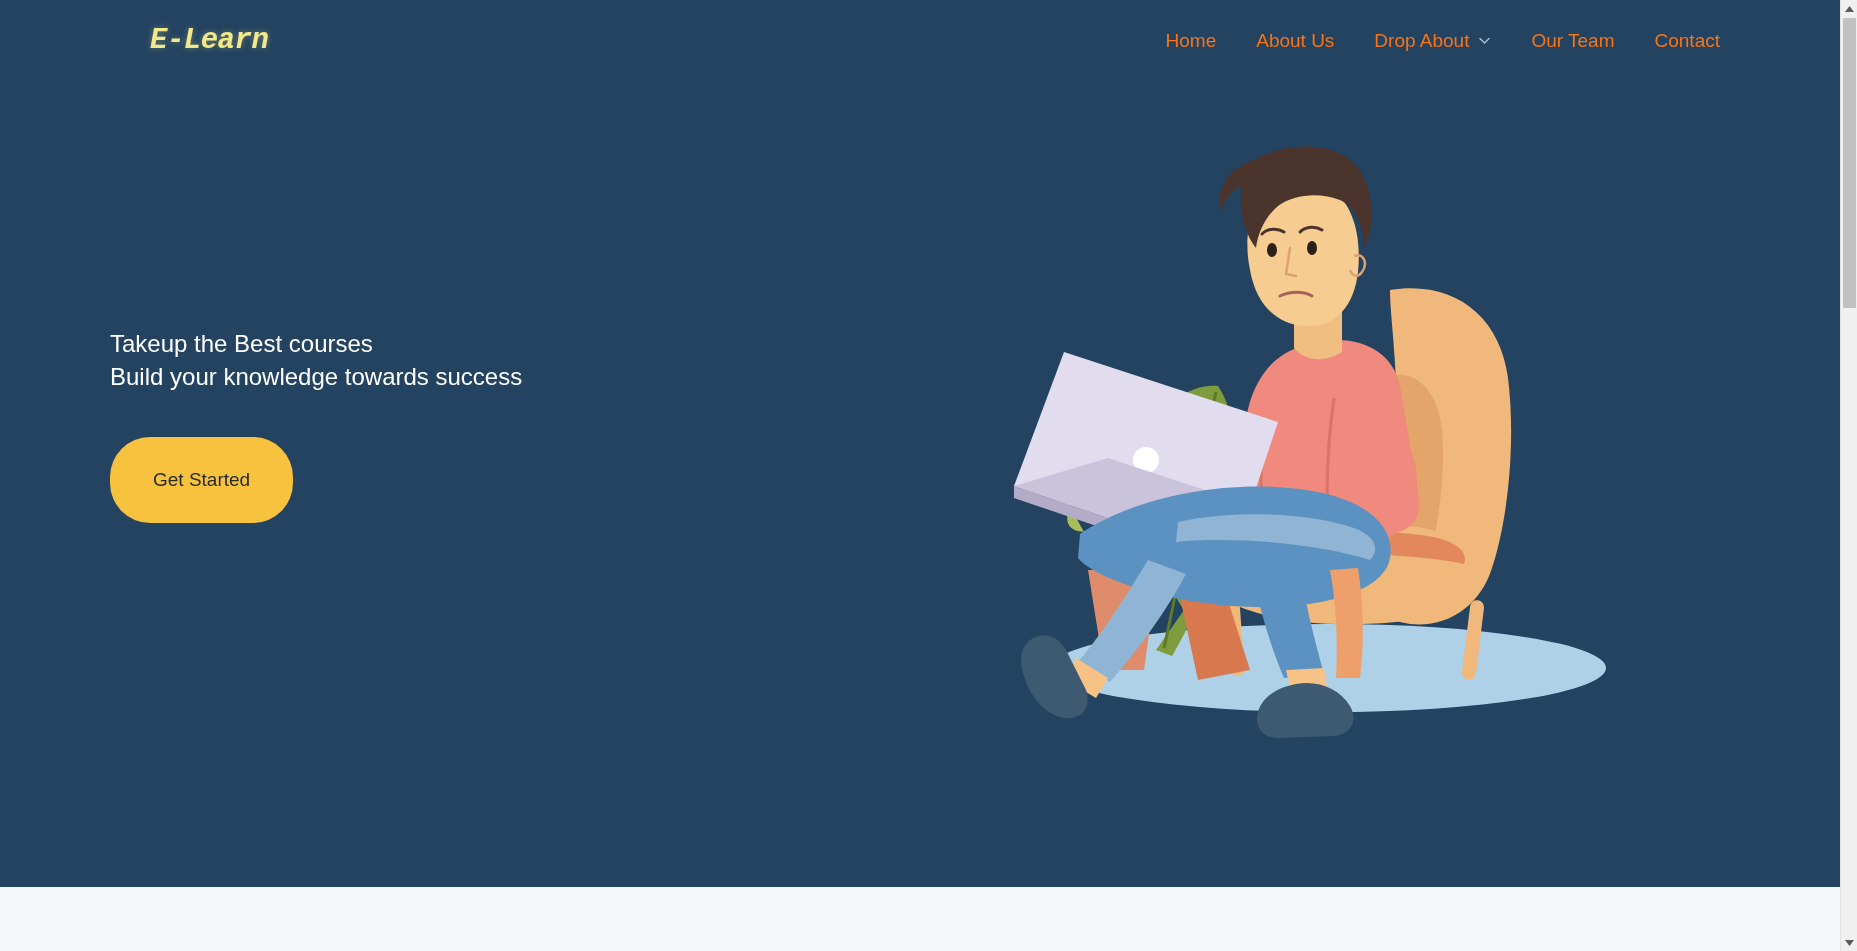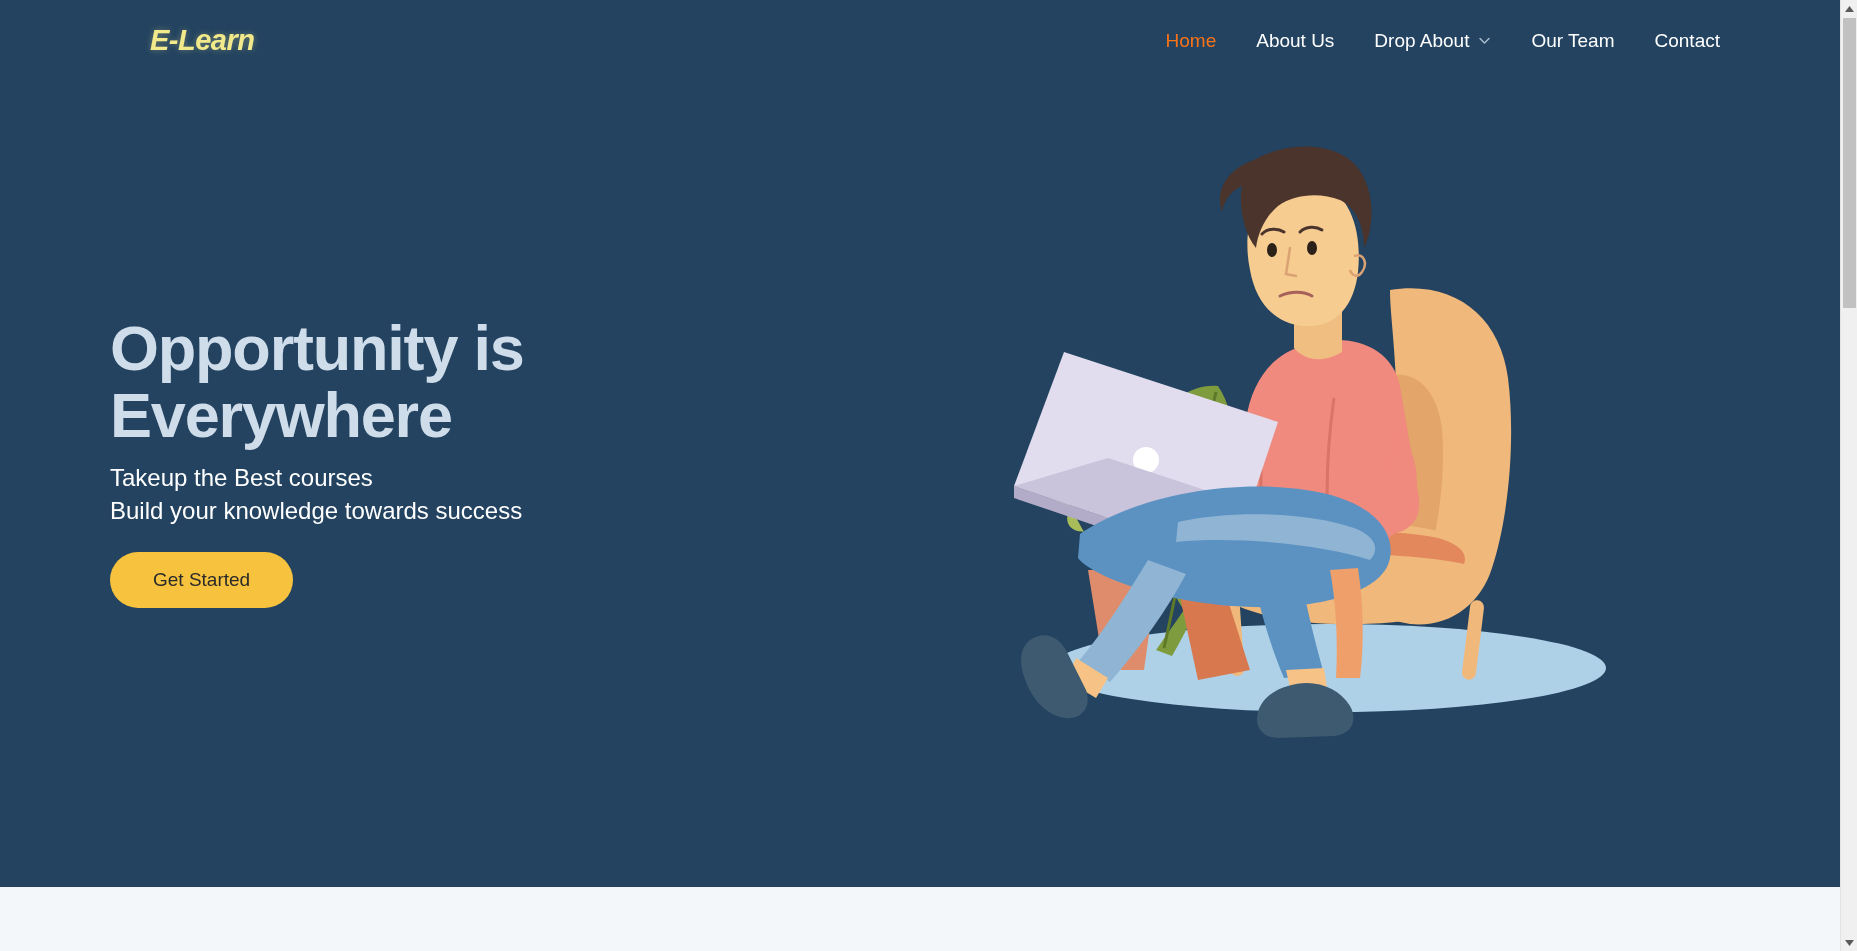--- a/index.html
+++ b/index.html
@@ -28,34 +28,34 @@
   }
 
   
   #navbar {
     position:absolute; left:0; top:0;
     width:1840px; height:80px;
     display:flex; align-items:center;
     padding:0 100px 0 150px;
   }
   #logo {
-    font-family:Liberation Sans, sans-serif;
+    font-family:Liberation Mono, monospace;
     font-style:italic; font-weight:bold;
     font-size:29px; letter-spacing:-0.5px;
     color:#F2E98A;
     text-shadow:0 0 6px rgba(242,233,138,.35);
     white-space:nowrap;
   }
   #navlinks {
     margin-left:auto;
     display:flex; align-items:center;
     gap:0px;
   }
   .navlink {
-    color:#ffffff;
+    color:#f97316;
     font-size:19px;
     padding:6px 20px;
     white-space:nowrap;
     cursor:pointer;
     display:flex; align-items:center; gap:9px;
     line-height:1;
   }
   .navlink.active { color:#f97316; }
   .chev { display:inline-block; width:13px; height:13px; }
   .chev svg { display:block; }
@@ -69,26 +69,26 @@
     white-space:pre-line;
   }
   #hero-sub {
     margin-top:12px;
     color:#FFFFFF;
     font-size:24px; line-height:1.38;
     white-space:pre-line;
     font-weight:300;
   }
   #cta {
-    margin-top:25px;
+    margin-top:44px;
     display:inline-block;
     background:#F7C33F;
     color:#2A2A2A;
     font-size:19px;
-    padding:17px 43px;
+    padding:32px 43px;
     border:none; border-radius:40px;
     cursor:pointer;
     font-family:"Liberation Sans", sans-serif;
   }
 
   
   #illus {
     position:absolute;
     left:960px; top:130px;
     width:720px; height:720px;
@@ -164,22 +164,20 @@
           <a class="navlink">
             <span>Our Team</span>
           </a>
           <a class="navlink">
             <span>Contact</span>
           </a>
         </div>
       </nav>
 
       <div id="hero-copy">
-        <h1 id="hero-title">Opportunity is
-Everywhere</h1>
         <p id="hero-sub">Takeup the Best courses
 Build your knowledge towards success</p>
         <button id="cta">Get Started</button>
       </div>
 
       <div id="illus">
         <svg viewBox="0 0 720 720" xmlns="http://www.w3.org/2000/svg">
 
           <ellipse cx="368" cy="538" rx="278" ry="44" fill="#AFD1E8"></ellipse>
 

